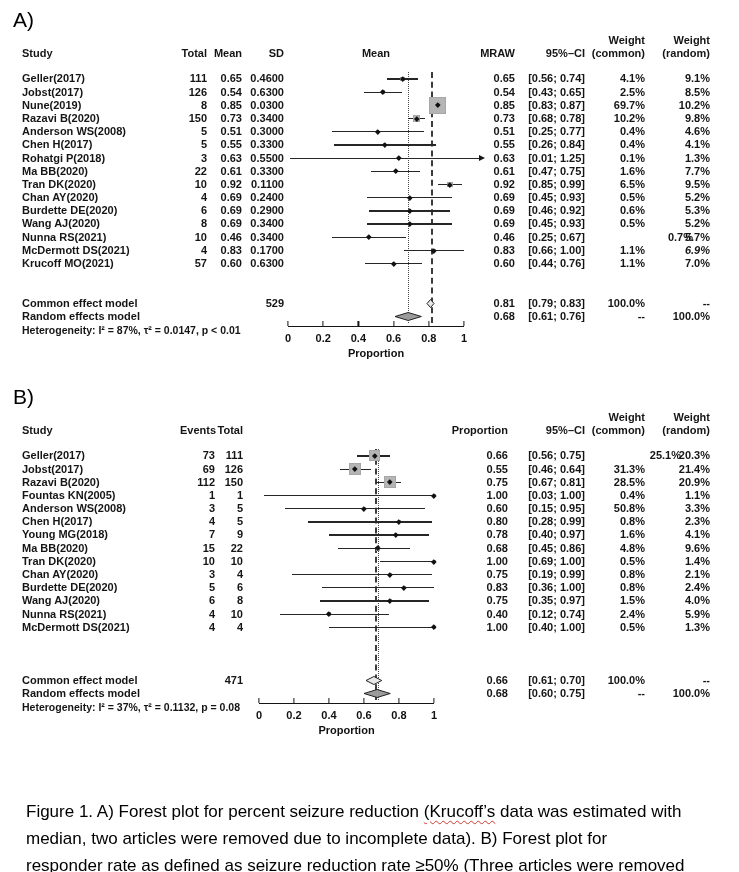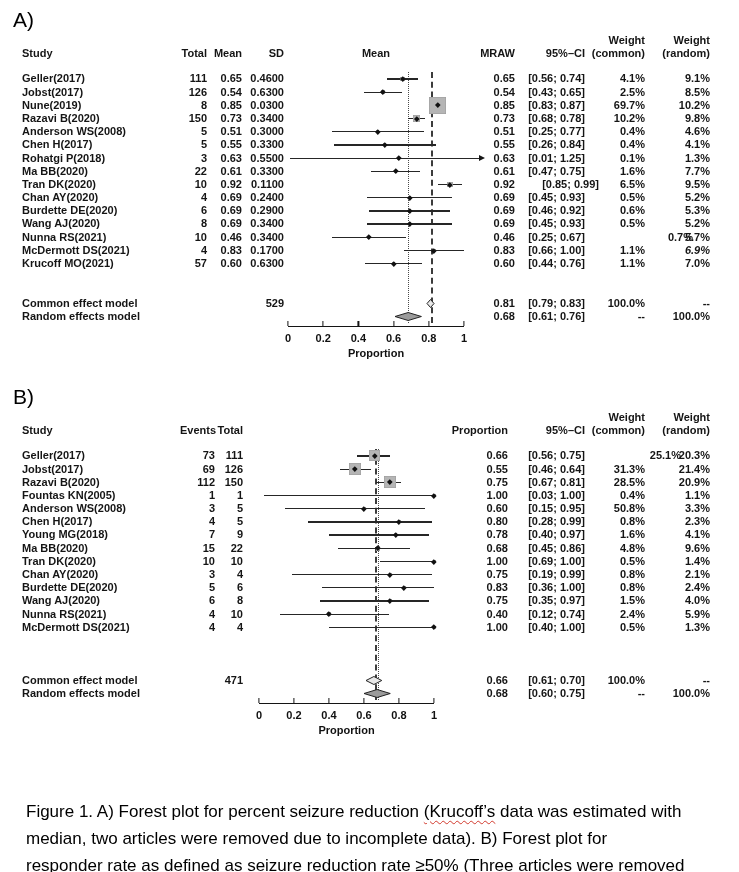--- a/index.html
+++ b/index.html
@@ -183,21 +183,21 @@
           <span class="cell l" style="left: 22px; width: 158px;">Tran DK(2020)</span>
           <span class="cell r" style="left: 180px; width: 27px;">10</span>
           <span class="cell r" style="left: 207px; width: 35px;">0.92</span>
           <span class="cell r" style="left: 242px; width: 42px;">0.1100</span>
           <div class="plot-cell" style="left: 288px; width: 176px;">
             <div class="ci-line" style="left: 149.6px; width: 24.64px;"></div>
             <div class="wsq" style="width: 5.60892px; height: 5.60892px; left: 159.116px; top: 3.69554px;"></div>
             <div class="pt" style="left: 160.12px; top: 4.7px;"></div>
           </div>
           <span class="cell r" style="left: 464px; width: 51px;">0.92</span>
-          <span class="cell r" style="left: 507px; width: 78px; padding-left: 14px;">[0.85; 0.99]</span>
+          <span class="cell r" style="left: 507px; width: 78px;">[0.85; 0.99]</span>
           <span class="cell r" style="left: 585px; width: 60px;">6.5%</span>
           <span class="cell r" style="left: 645px; width: 65px;">9.5%</span>
         </div>
         <div class="frow">
           <span class="cell l" style="left: 22px; width: 158px;">Chan AY(2020)</span>
           <span class="cell r" style="left: 180px; width: 27px;">4</span>
           <span class="cell r" style="left: 207px; width: 35px;">0.69</span>
           <span class="cell r" style="left: 242px; width: 42px;">0.2400</span>
           <div class="plot-cell" style="left: 288px; width: 176px;">
             <div class="ci-line" style="left: 79.2px; width: 84.48px;"></div>
@@ -306,20 +306,21 @@
               <polygon points="1,4.5 14.200000000000003,0.5 27.400000000000006,4.5 14.200000000000003,8.5" fill="#9b9b9b" stroke="#222" stroke-width="1"></polygon>
             </svg>
           </div>
           <span class="cell r" style="left: 464px; width: 51px;">0.68</span>
           <span class="cell r" style="left: 507px; width: 78px;">[0.61; 0.76]</span>
           <span class="cell r" style="left: 585px; width: 60px;">--</span>
           <span class="cell r" style="left: 645px; width: 65px;">100.0%</span>
         </div>
       </div>
       <div class="axis-area">
+        <div class="het" style="left: 22px;">Heterogeneity: I² = 87%, τ² = 0.0147, p &lt; 0.01</div>
         <div class="axis" style="left: 288px; width: 176px;">
           <div class="tick" style="left: 0%;"></div>
           <span class="tick-label" style="left: 0%;">0</span>
           <div class="tick" style="left: 20%;"></div>
           <span class="tick-label" style="left: 20%;">0.2</span>
           <div class="tick" style="left: 40%;"></div>
           <span class="tick-label" style="left: 40%;">0.4</span>
           <div class="tick" style="left: 60%;"></div>
           <span class="tick-label" style="left: 60%;">0.6</span>
           <div class="tick" style="left: 80%;"></div>
@@ -573,20 +574,21 @@
               <polygon points="1,4.5 14.125000000000002,0.5 27.250000000000004,4.5 14.125000000000002,8.5" fill="#9b9b9b" stroke="#222" stroke-width="1"></polygon>
             </svg>
           </div>
           <span class="cell r" style="left: 434px; width: 74px;">0.68</span>
           <span class="cell r" style="left: 508px; width: 77px;">[0.60; 0.75]</span>
           <span class="cell r" style="left: 585px; width: 60px;">--</span>
           <span class="cell r" style="left: 645px; width: 65px;">100.0%</span>
         </div>
       </div>
       <div class="axis-area">
+        <div class="het" style="left: 22px;">Heterogeneity: I² = 37%, τ² = 0.1132, p = 0.08</div>
         <div class="axis" style="left: 259px; width: 175px;">
           <div class="tick" style="left: 0%;"></div>
           <span class="tick-label" style="left: 0%;">0</span>
           <div class="tick" style="left: 20%;"></div>
           <span class="tick-label" style="left: 20%;">0.2</span>
           <div class="tick" style="left: 40%;"></div>
           <span class="tick-label" style="left: 40%;">0.4</span>
           <div class="tick" style="left: 60%;"></div>
           <span class="tick-label" style="left: 60%;">0.6</span>
           <div class="tick" style="left: 80%;"></div>

